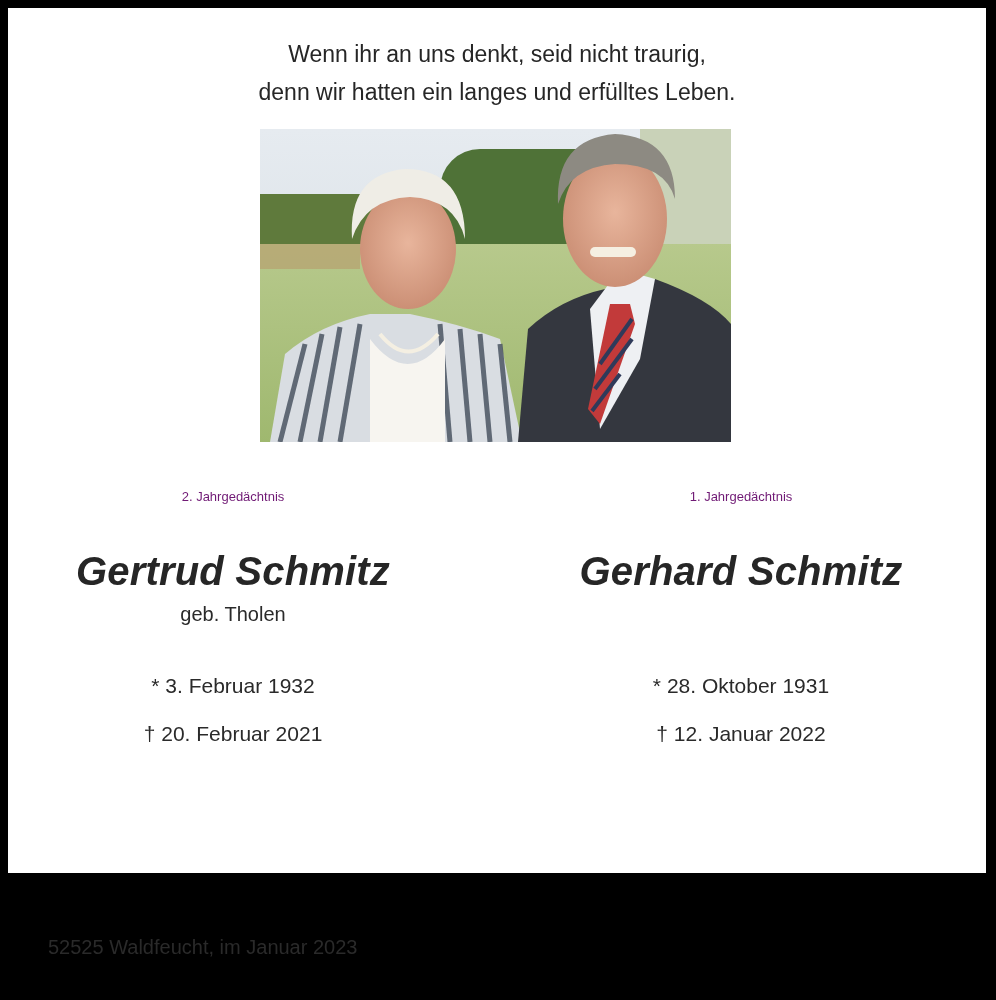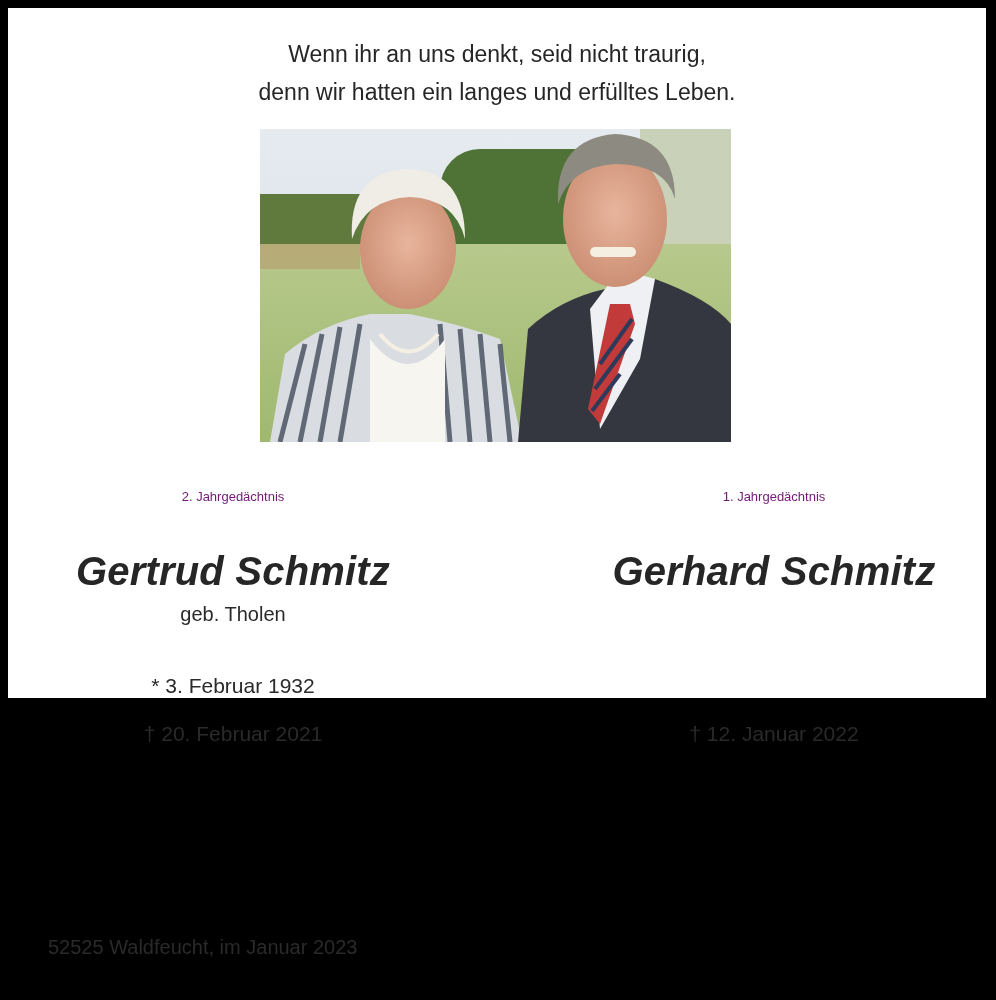--- a/index.html
+++ b/index.html
@@ -1,37 +1,37 @@
 <!DOCTYPE html>
 <html><head>
 <meta charset="utf-8">
 <style>
   html, body { margin: 0; padding: 0; background: #000; }
   body { width: 996px; height: 1000px; position: relative; overflow: hidden; }
   .card {
-    position: absolute; left: 8px; top: 8px; width: 978px; height: 690px;
+    position: absolute; left: 8px; top: 8px; width: 978px; height: 865px;
     background: #fff; color: #222;
     font-family: "Liberation Sans", "DejaVu Sans", sans-serif;
   }
   .abs { position: absolute; white-space: nowrap; }
   .center { text-align: center; }
   .quote { left: 0; width: 978px; font-size: 23px; line-height: 38px; color: #262626; }
   .q1 { top: 27px; }
   .q2 { top: 65px; }
   .photo {
     position: absolute; left: 252px; top: 121px; width: 471px; height: 313px;
     overflow: hidden; background: #cfd8c0;
   }
   .photo svg { display: block; }
   .anniv { font-size: 13px; color: #701a75; }
   .name { font-size: 40px; font-weight: bold; font-style: italic; color: #262626; letter-spacing: 0.2px; margin-top: 7px; }
   .sub { font-size: 20px; color: #2a2a2a; }
   .date { font-size: 21px; color: #2a2a2a; margin-top: 24px; }
   .col-left { left: 30px; width: 390px; }
-  .col-right { left: 576px; width: 380px; }
+  .col-right { left: 543px; width: 380px; }
   .mourners { left: 473px; font-size: 22px; font-weight: bold; color: #262626; line-height: 39px; }
   .footer { left: 40px; top: 928px; font-size: 20px; color: #2a2a2a; }
 </style>
 </head>
 <body>
 
 <div class="card">
 
   <div class="abs center quote q1">Wenn ihr an uns denkt, seid nicht traurig,</div>
   <div class="abs center quote q2">denn wir hatten ein langes und erfülltes Leben.</div>
@@ -96,20 +96,24 @@
     <span>*</span>
     <span>3. Februar 1932</span>
   </div>
   <div class="abs center date col-left" style="top:690px;">
     <span>†</span>
     <span>20. Februar 2021</span>
   </div>
 
   <div class="abs center anniv col-right" style="top:481px;">1. Jahrgedächtnis</div>
   <div class="abs center name col-right" style="top:534px;">Gerhard Schmitz</div>
+  <div class="abs center date col-right" style="top:642px;">
+    <span>*</span>
+    <span>28. Oktober 1931</span>
+  </div>
   <div class="abs center date col-right" style="top:690px;">
     <span>†</span>
     <span>12. Januar 2022</span>
   </div>
 
 
   <div class="abs footer">52525 Waldfeucht, im Januar 2023</div>
 </div>
 
 </body></html>

